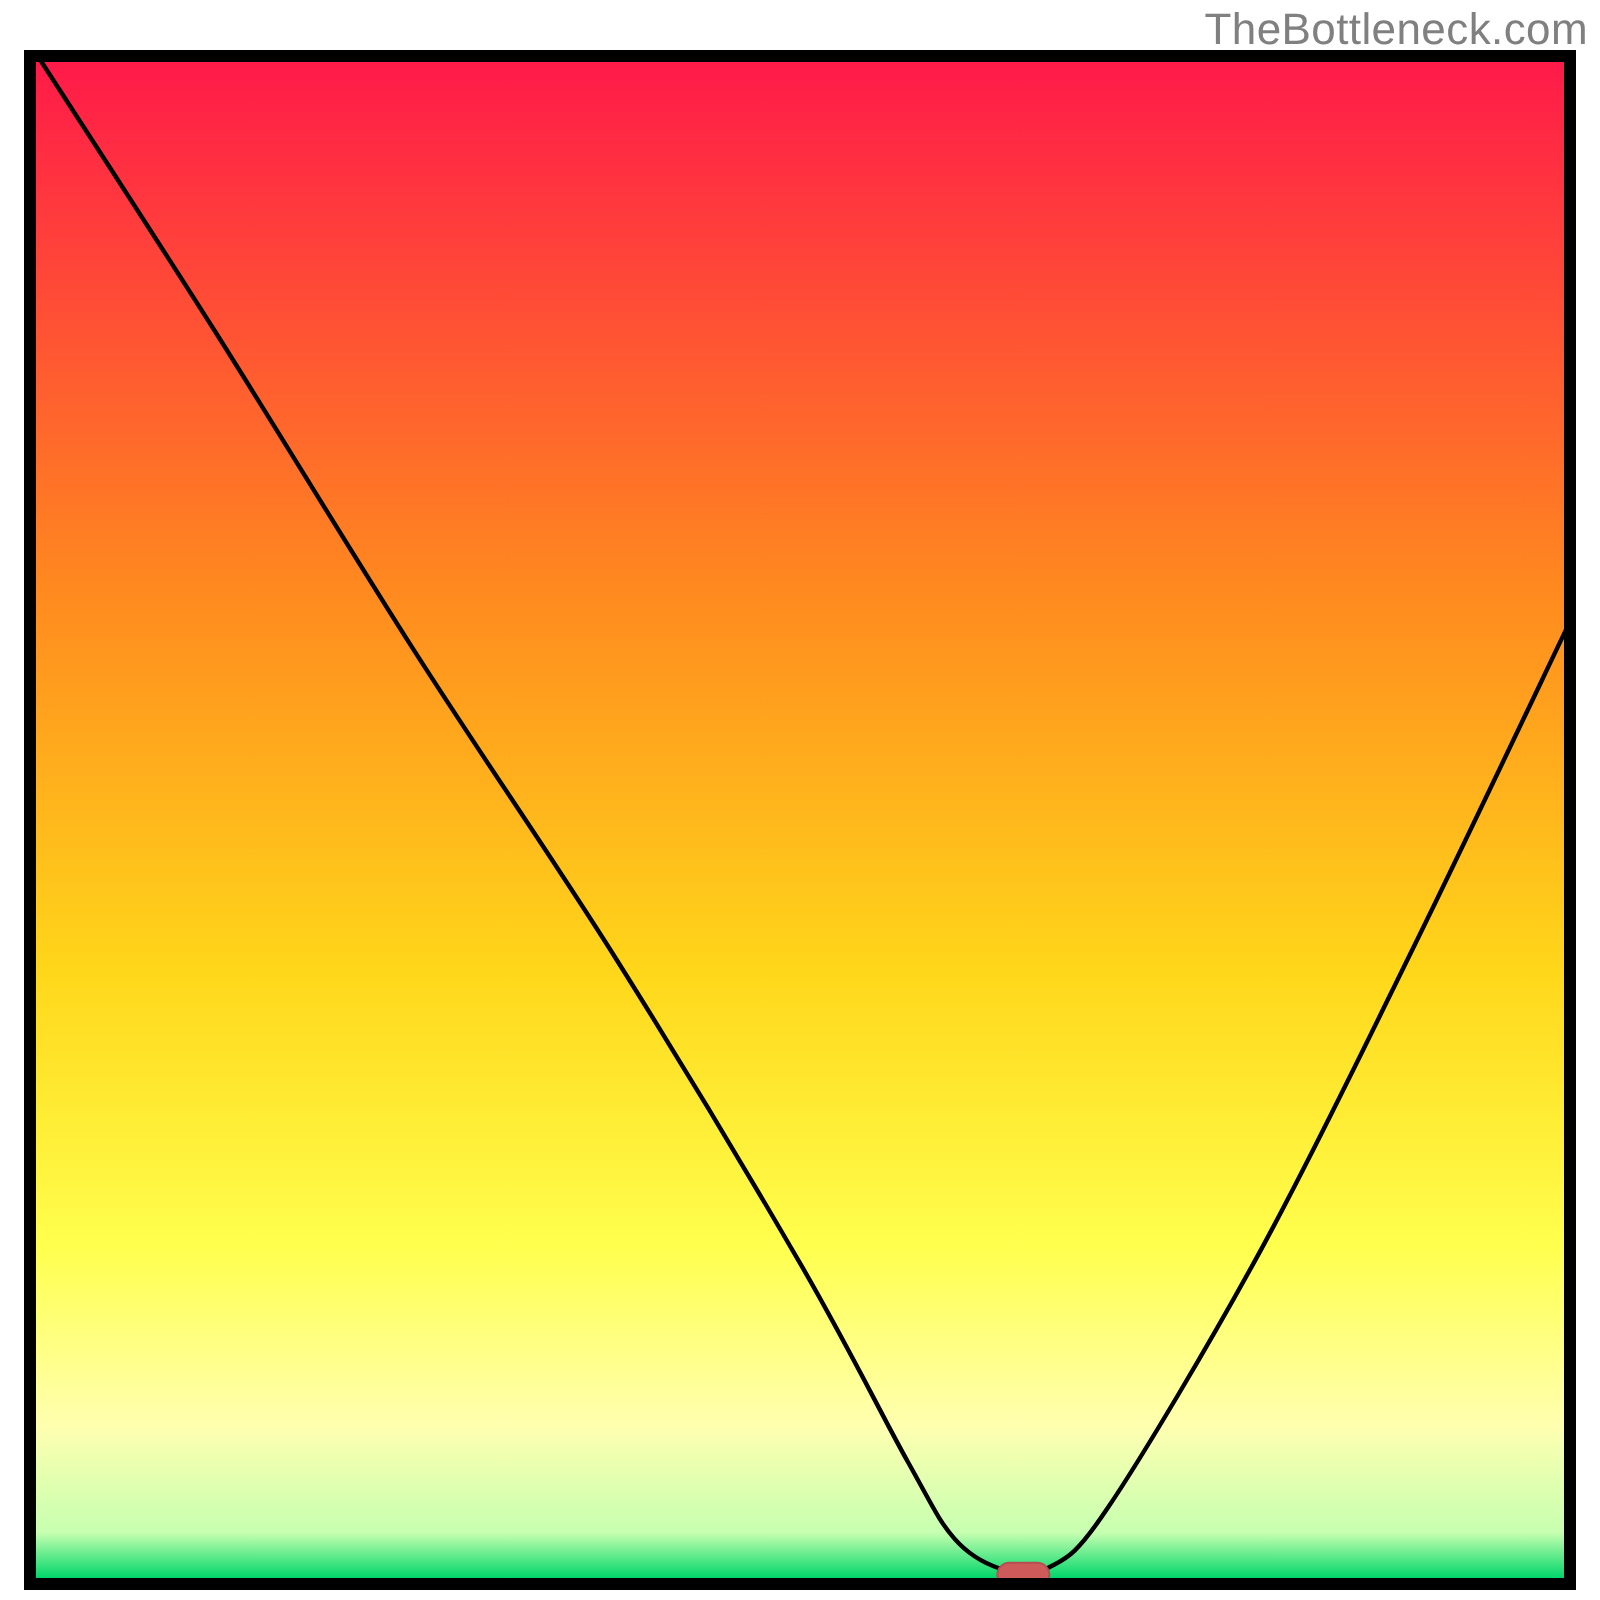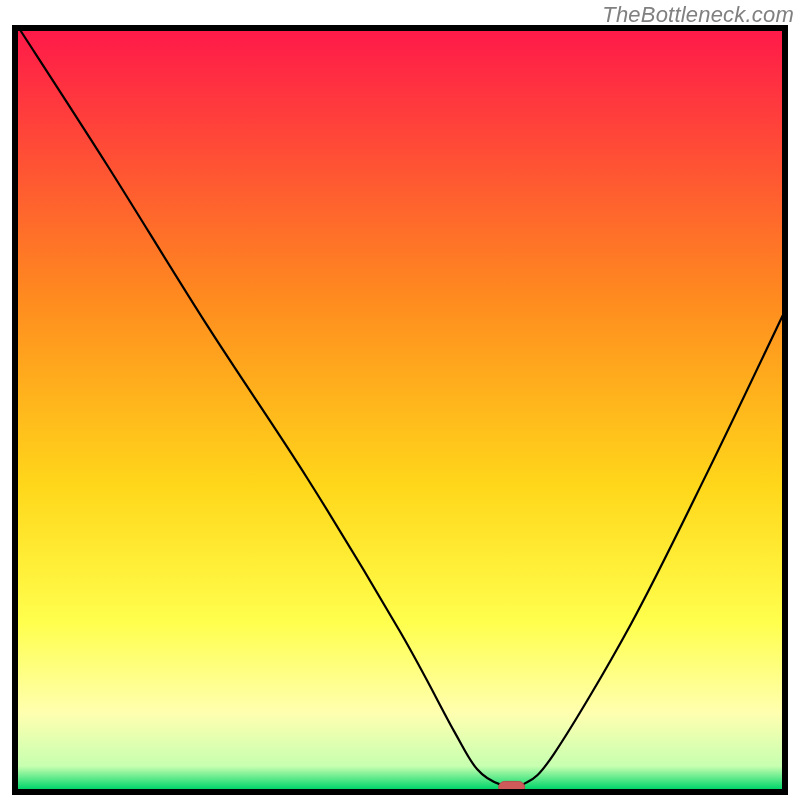--- a/index.html
+++ b/index.html
@@ -7,21 +7,20 @@
     padding: 0;
     width: 800px;
     height: 800px;
     background: #ffffff;
     font-family: Arial, Helvetica, sans-serif;
   }
   .frame {
     position: relative;
     width: 800px;
     height: 800px;
-    font-style: italic;
   }
   .watermark {
     position: absolute;
     top: 2px;
     right: 6px;
     color: #808080;
     font-size: 22px;
     font-weight: 500;
     letter-spacing: 0.2px;
     z-index: 10;

